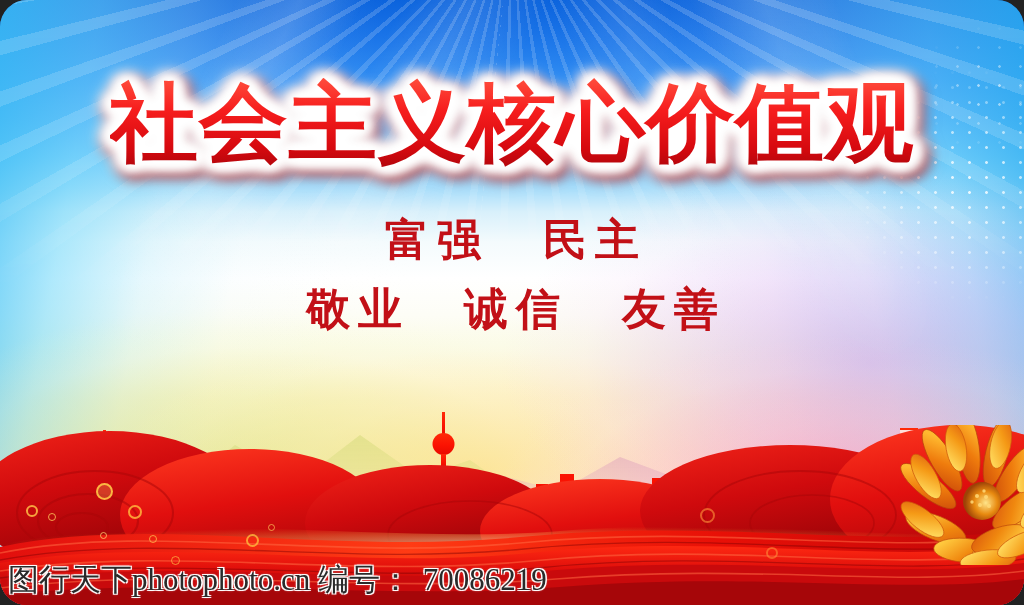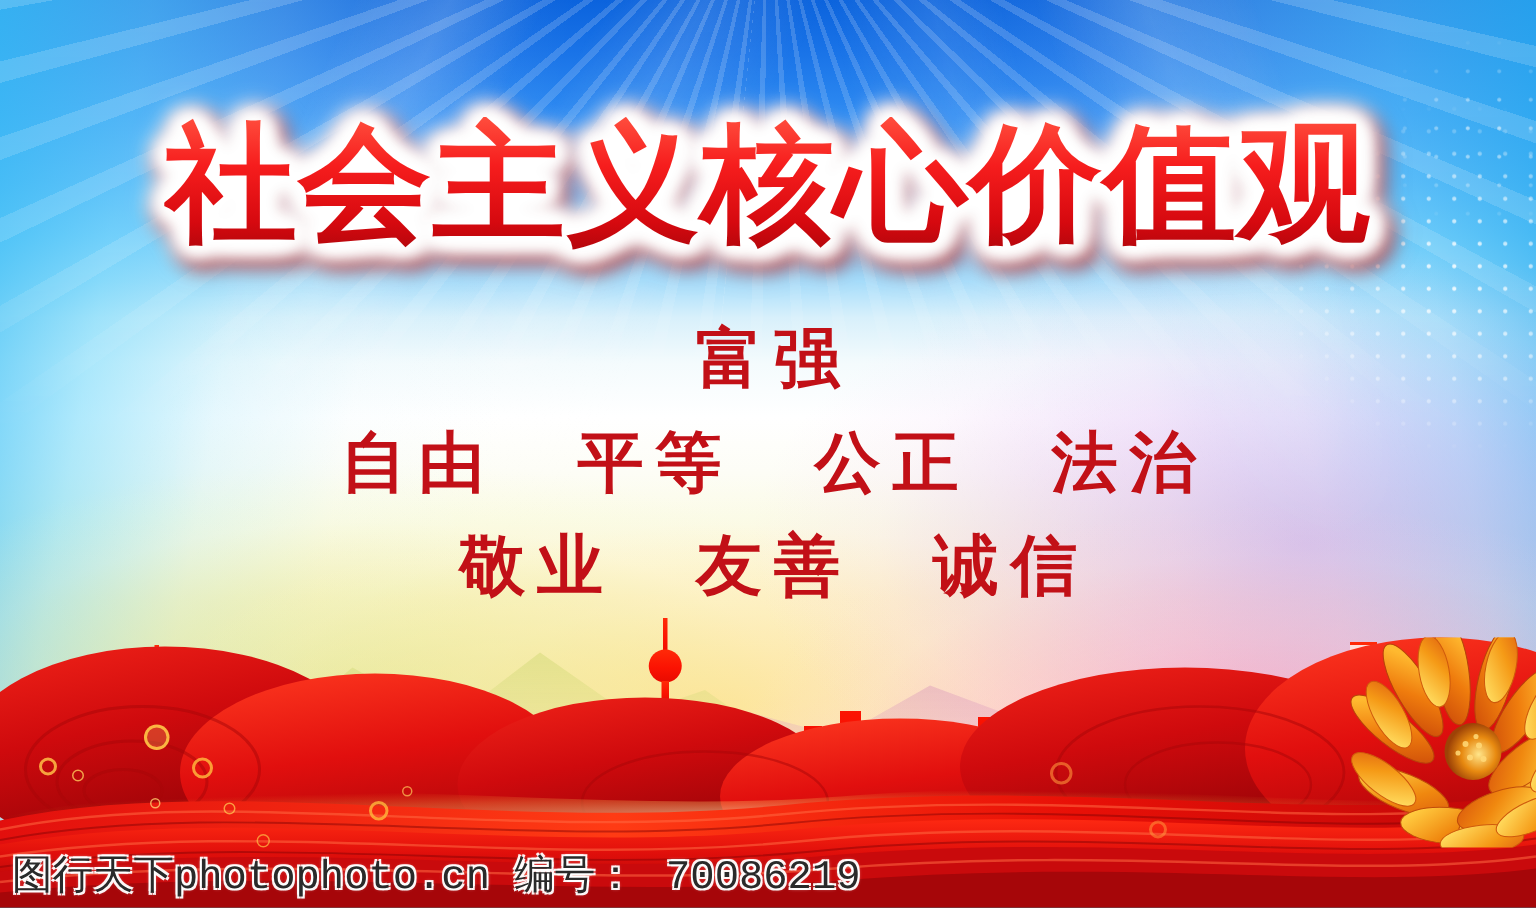--- a/index.html
+++ b/index.html
@@ -3,20 +3,21 @@
 <meta charset="utf-8">
 <style>
   html,body{margin:0;padding:0;background:#222;}
   body{font-family:"Liberation Sans","DejaVu Sans",sans-serif;}
 
   #poster{
     position:relative;
     width:1024px;height:605px;
     overflow:hidden;
     user-select:none;
+    border-radius:27px;
   }
 
   
   .layer{position:absolute;left:0;top:0;width:100%;height:100%;}
 
   
   .bg-base{
     background:linear-gradient(to bottom,
       #0b63dd 0%,
       #1a74e8 6%,
@@ -211,22 +212,22 @@
   .lotus{
     position:absolute;right:-6px;bottom:40px;
     width:150px;height:140px;
     z-index:20;
   }
 
   
   .watermark{
     position:absolute;left:8px;bottom:4px;
     z-index:40;
-    font-family:Liberation Mono, monospace;
-    font-size:27px;
+    font-family:Liberation Serif, serif;
+    font-size:31px;
     font-weight:400;
     color:#2a2a2a;
     letter-spacing:0px;
     white-space:nowrap;
     text-shadow:
       -1.3px -1.3px 0 rgba(255,255,255,.95),
        1.3px -1.3px 0 rgba(255,255,255,.95),
       -1.3px  1.3px 0 rgba(255,255,255,.95),
        1.3px  1.3px 0 rgba(255,255,255,.95),
        0 0 3px rgba(255,255,255,.9);
@@ -476,33 +477,28 @@
   </svg>
 
   <div class="title-wrap">
     <div class="title">社会主义核心价值观</div>
   </div>
 
   <div class="values">
 
     <div class="value-row">
       <span class="value-word">富强</span>
+      <span class="value-word">民主</span>
     </div>
 
-    <div class="value-row">
-      <span class="value-word">自由</span>
-      <span class="value-word">平等</span>
-      <span class="value-word">公正</span>
-      <span class="value-word">法治</span>
-    </div>
 
     <div class="value-row">
       <span class="value-word">敬业</span>
+      <span class="value-word">诚信</span>
       <span class="value-word">友善</span>
-      <span class="value-word">诚信</span>
     </div>
 
   </div>
 
   <div class="watermark">
     <span>图行天下photophoto.cn</span>
     <span>编号：</span>
     <span class="wm-num">70086219</span>
   </div>
 

